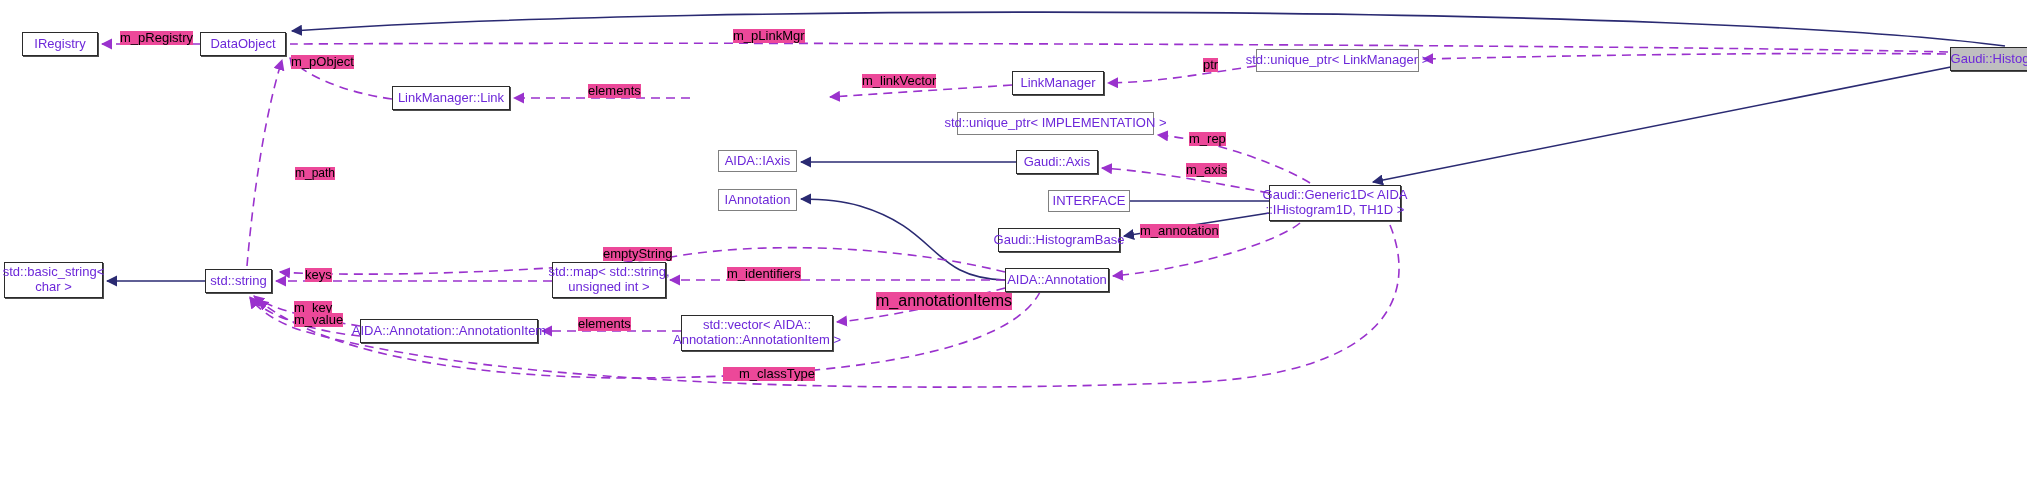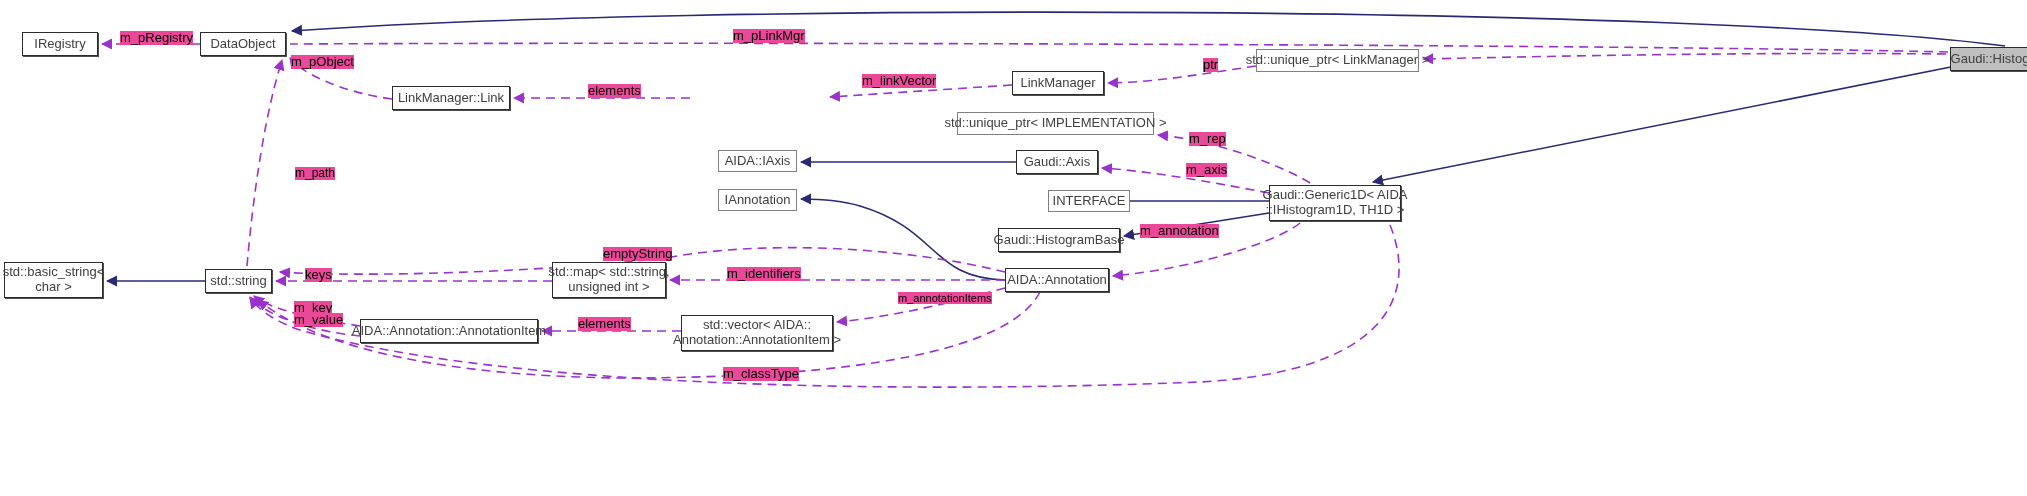--- a/index.html
+++ b/index.html
@@ -24,21 +24,21 @@
   }
   .node {
     position: absolute;
     box-sizing: border-box;
     background: #ffffff;
     display: flex;
     align-items: center;
     justify-content: center;
     text-align: center;
     line-height: 1.12;
-    color: #404040;
+    color: #6d28d9;
     white-space: pre;
     z-index: 5;
   }
   
   .node.plain {
     border: 1px solid #808080;
   }
   
   .node.box {
     border: 1px solid #2b2b2b;
@@ -234,17 +234,17 @@
   <div class="edge-label" style="left:1203px; top:58px; font-size:13px;">ptr</div>
   <div class="edge-label" style="left:1189px; top:132px; font-size:13px;">m_rep</div>
   <div class="edge-label" style="left:1186px; top:163px; font-size:13px;">m_axis</div>
   <div class="edge-label" style="left:295px; top:167px; font-size:12px;">m_path</div>
   <div class="edge-label" style="left:1140px; top:224px; font-size:13px;">m_annotation</div>
   <div class="edge-label" style="left:575px; top:247px; font-size:13px;margin-left:28px;">emptyString</div>
   <div class="edge-label" style="left:305px; top:268px; font-size:13px;">keys</div>
   <div class="edge-label" style="left:727px; top:267px; font-size:13px;">m_identifiers</div>
   <div class="edge-label" style="left:294px; top:301px; font-size:13px;">m_key</div>
   <div class="edge-label" style="left:294px; top:313px; font-size:13px;">m_value</div>
-  <div class="edge-label" style="left:898px; top:292px; font-size:11px;text-align:right;">m_annotationItems</div>
+  <div class="edge-label" style="left:876px; top:292px; font-size:16px;text-align:right;">m_annotationItems</div>
   <div class="edge-label" style="left:578px; top:317px; font-size:13px;">elements</div>
-  <div class="edge-label" style="left:723px; top:367px; font-size:13px;">m_classType</div>
+  <div class="edge-label" style="left:723px; top:367px; font-size:13px;padding-left:16px;">m_classType</div>
 
 </div>
 
 </body></html>

